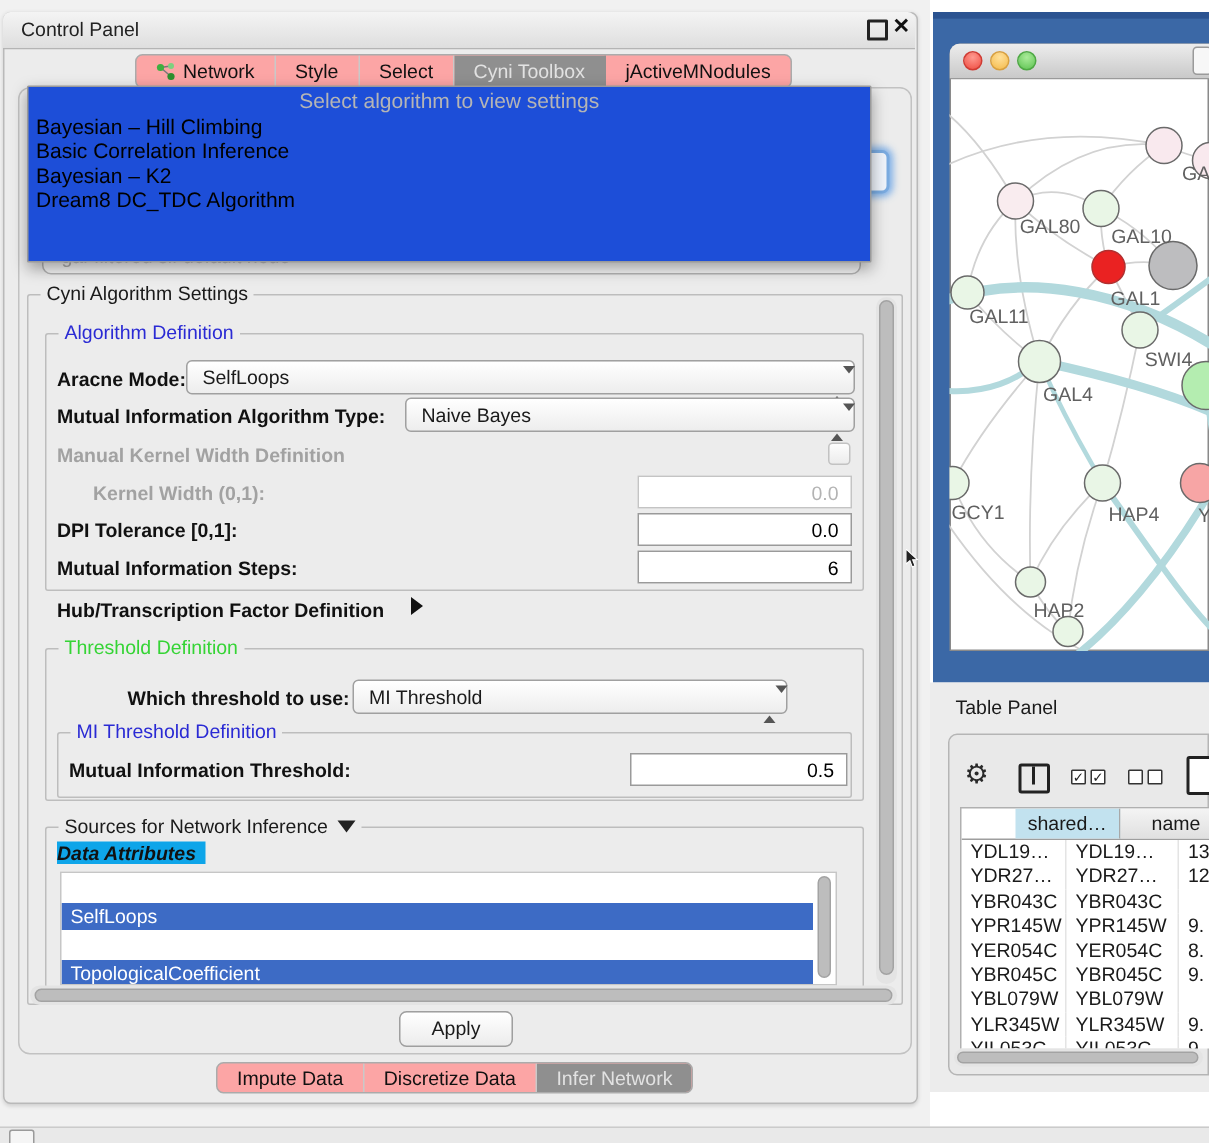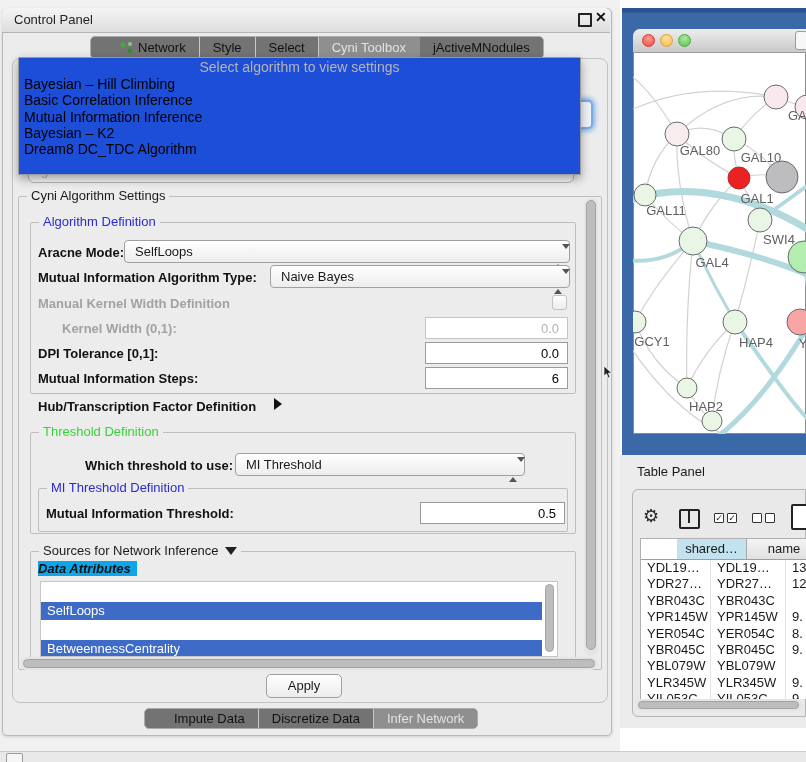--- a/index.html
+++ b/index.html
@@ -9,21 +9,21 @@
   #left-bg{left:0;top:0;width:620px;height:752px;background:#f1f1f1;}
   #bottom-strip{left:0;top:751px;width:806px;height:11px;background:#e9e9e9;border-top:1px solid #cbcbcb;}
   #corner-icon{left:6px;top:753px;width:15px;height:12px;border:1px solid #9a9a9a;background:#f5f5f5;border-radius:2px;}
   #cp-window{left:2px;top:8px;width:608px;height:726px;background:#ececec;border:1px solid #b9b9b9;border-radius:5px;box-shadow:0 1px 3px rgba(0,0,0,.15);}
   #cp-titlebar{left:2px;top:8px;width:608px;height:24px;background:linear-gradient(#f4f4f4,#dedede);border-bottom:1px solid #b4b4b4;border-radius:5px 5px 0 0;}
   #cp-title{left:14px;top:12px;font-size:13px;color:#222;}
   #float-btn{left:578px;top:13px;width:10px;height:10px;border:2px solid #222;border-radius:1px;}
   #close-btn{left:595px;top:10px;font-size:14px;font-weight:bold;color:#111;line-height:14px;}
   #cp-main{left:12px;top:58px;width:594px;height:643px;background:#ececec;border:1px solid #c2c2c2;border-radius:8px;}
   
-  .seg{display:flex;background:#737373;border:1px solid #ababab;border-radius:5px;overflow:hidden;font-size:13px;padding-left:16px;}
+  .seg{display:flex;background:#fca5a5;border:1px solid #ababab;border-radius:5px;overflow:hidden;font-size:13px;}
   .seg .cell{padding:3px 13px;display:flex;align-items:center;gap:5px;border-right:1px solid #c9c9c9;white-space:nowrap;color:#111;}
   .seg .cell:last-child{border-right:none;}
   .seg .cell.sel{background:#8f8f8f;color:#e2e2e2;border-right-color:#8f8f8f;}
   #top-tabs{left:90px;top:36px;height:23px;box-sizing:border-box;}
   #bottom-tabs{left:144px;top:708px;height:21px;box-sizing:border-box;}
   
   #popup{left:18px;top:57px;width:561px;height:116px;background:#1d4ed8;border:1px solid #9a9a9a;box-shadow:0 4px 10px rgba(0,0,0,.35);z-index:30;border-radius:1px;}
   #popup-ph{text-align:center;color:#b5b5b5;font-size:14px;height:17px;line-height:17px;margin-top:1px;}
   .pop-item{height:16.3px;line-height:16.3px;padding-left:5px;font-size:14px;color:#000;}
   .pop-item.bold{font-weight:bold;}
@@ -125,21 +125,20 @@
   <div class="abs" id="cp-main"></div>
 
   <div class="abs" id="focus-piece"></div>
   <div class="abs" id="ghost-combo"><span>gal-filtered sif default node</span></div>
 
   <div class="abs" id="popup">
     <div id="popup-ph">Select algorithm to view settings</div>
     <div id="popup-items">
         <div class="pop-item">Bayesian – Hill Climbing</div>
         <div class="pop-item">Basic Correlation Inference</div>
-        <div class="pop-item">Mutual Information Inference</div>
         <div class="pop-item">Bayesian – K2</div>
         <div class="pop-item">Dream8 DC_TDC Algorithm</div>
       </div>
   </div>
 
   <div class="abs group" style="left:18px;top:196px;width:582px;height:472px;">
     <span class="legend">Cyni Algorithm Settings</span>
   </div>
 
   <div class="abs sb-track" style="left:584px;top:198px;width:14px;height:458px;"></div>
@@ -186,20 +185,21 @@
 
   <div class="abs group" style="left:30px;top:551px;width:544px;height:106px;">
     <span class="legend" style="display:flex;align-items:center;gap:6px;">
       <span>Sources for Network Inference</span>
       <span class="tri-down"></span>
     </span>
   </div>
   <div class="abs lbl" style="left:38px;top:561px;background:#0ea5e9;padding-right:6px;font-style:italic;">Data Attributes</div>
   <div class="abs" id="attr-list">
       <div class="attr-row">SelfLoops</div>
+      <div class="attr-row">TopologicalCoefficient</div>
       <div class="attr-row">BetweennessCentrality</div>
       <div class="attr-row">gal4RGexp</div>
     </div>
   <div class="abs sb-thumb" style="left:545px;top:584px;width:9px;height:68px;"></div>
 
   <div class="abs sb-track" style="left:20px;top:657px;width:578px;height:13px;"></div>
   <div class="abs sb-thumb" style="left:23px;top:659px;width:572px;height:9px;"></div>
 
   <div class="abs" id="apply-btn">Apply</div>
 

